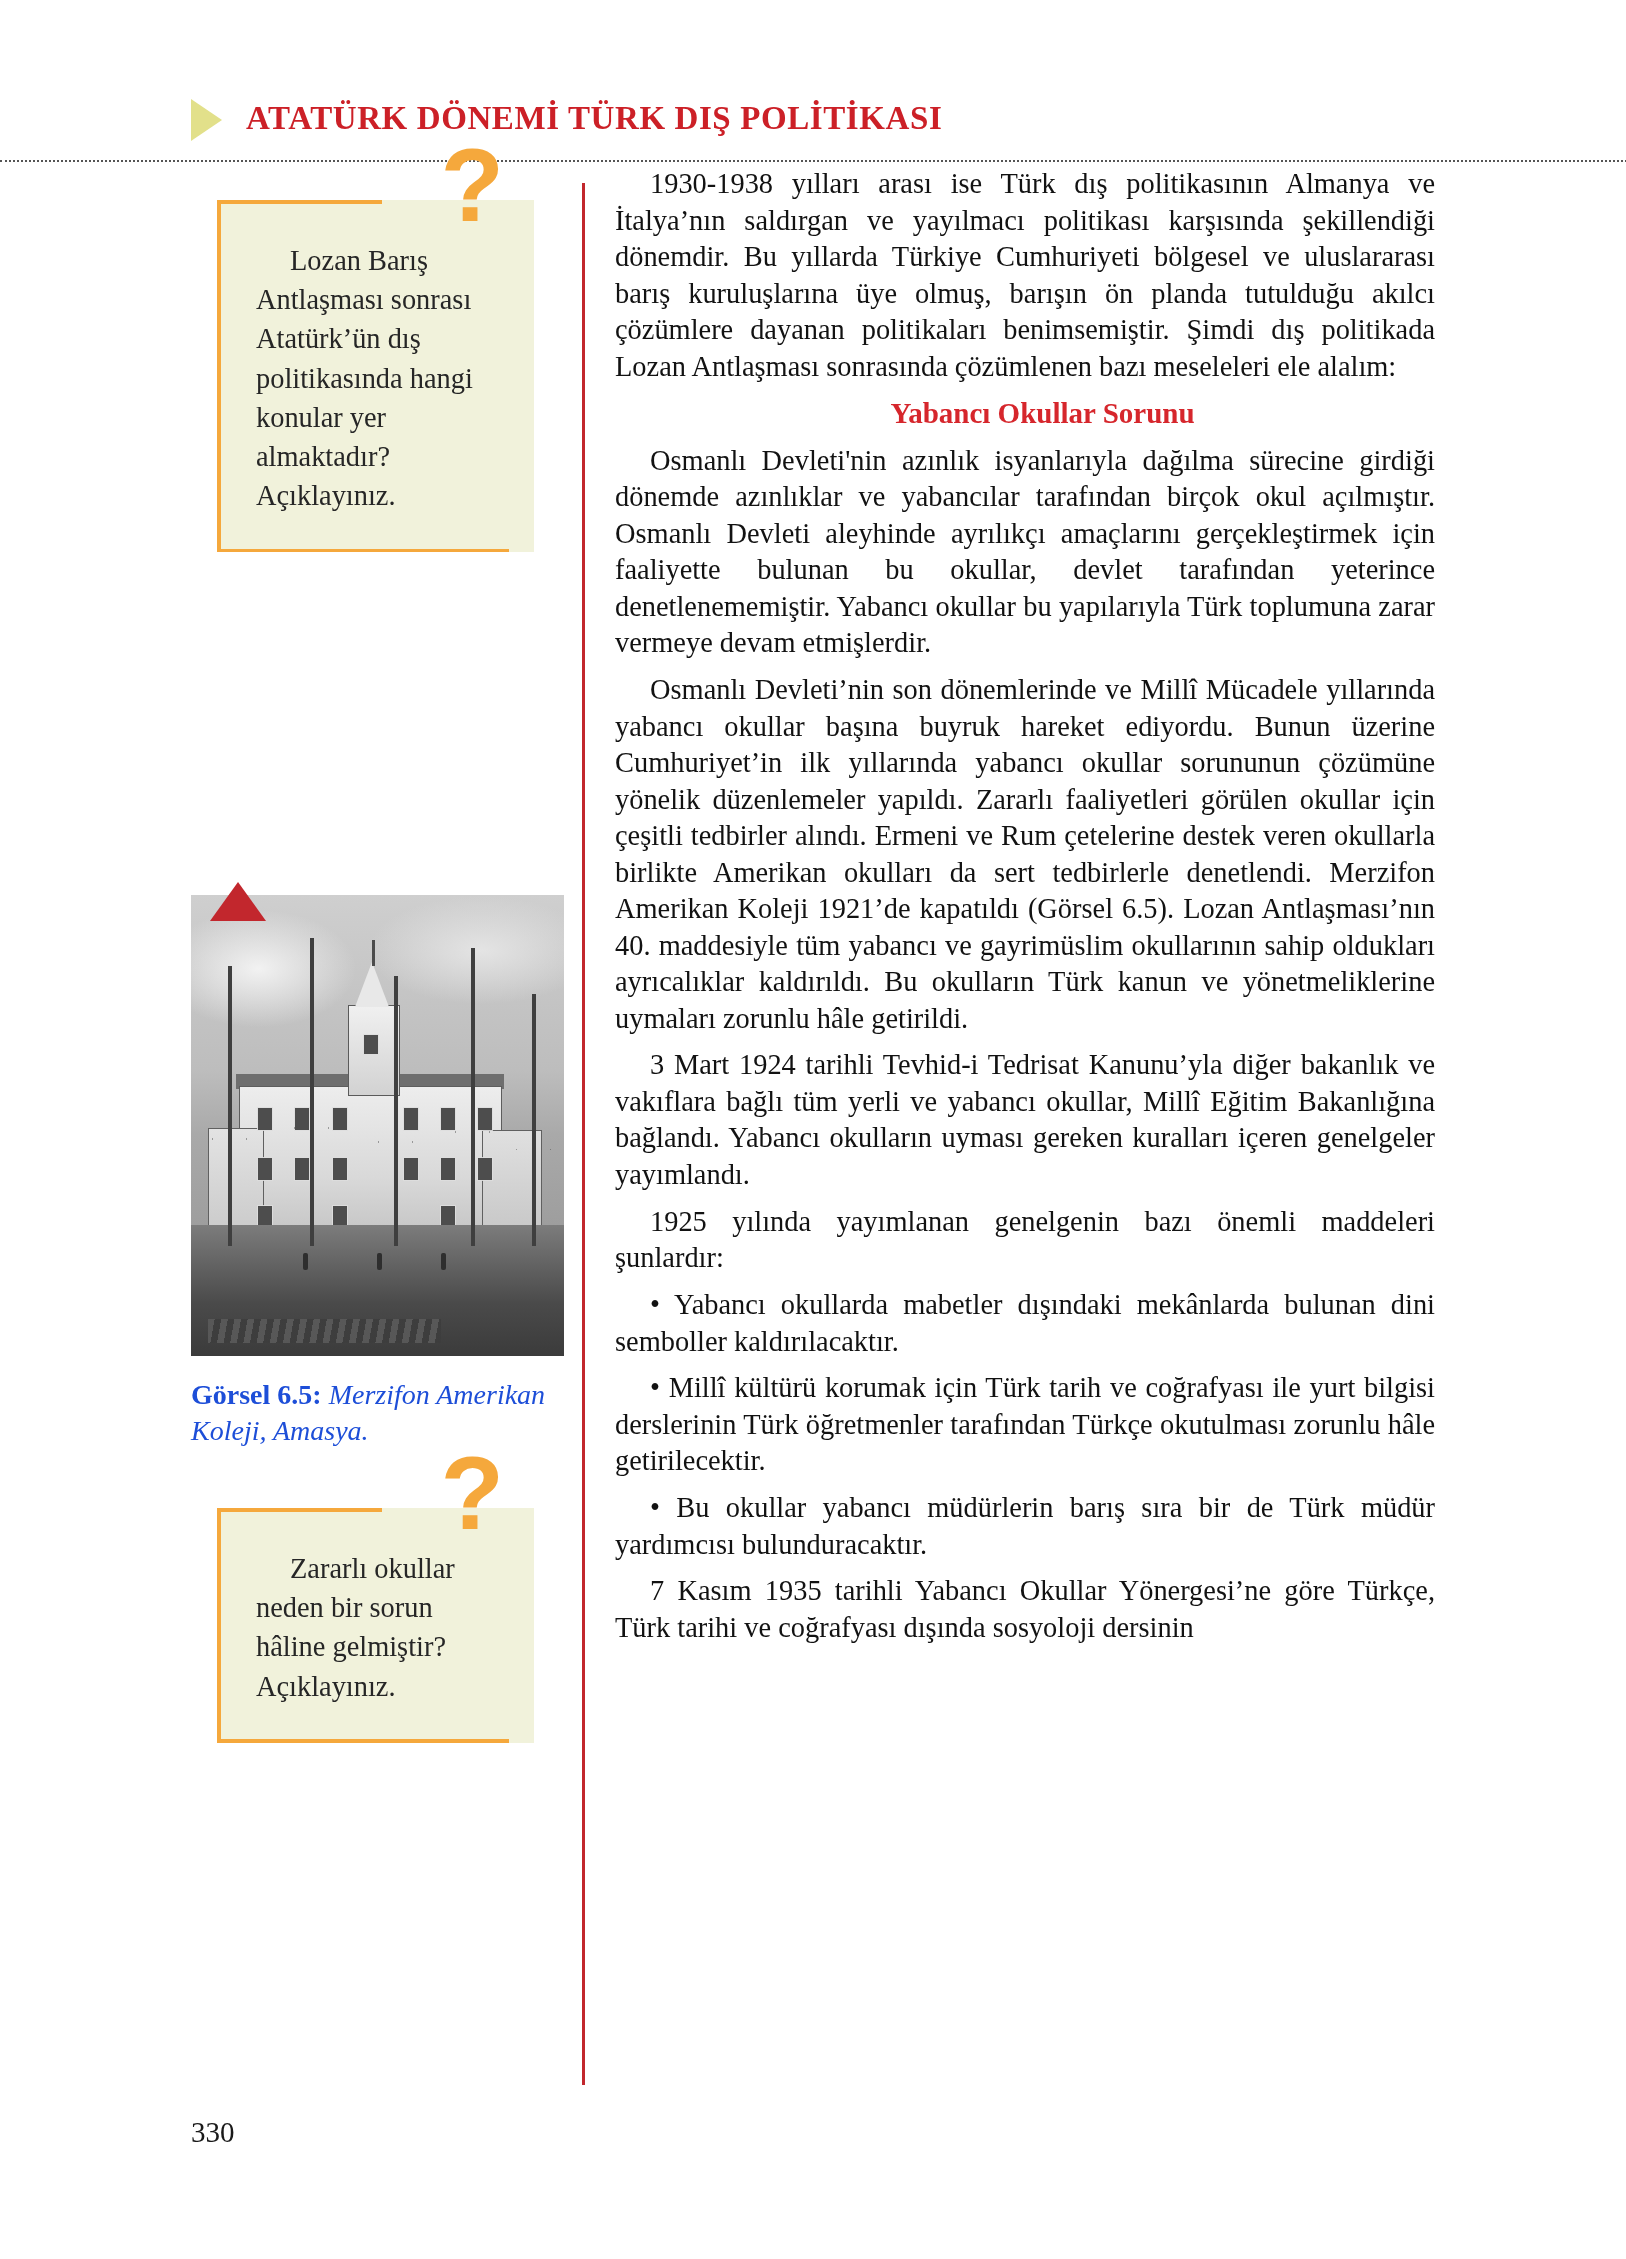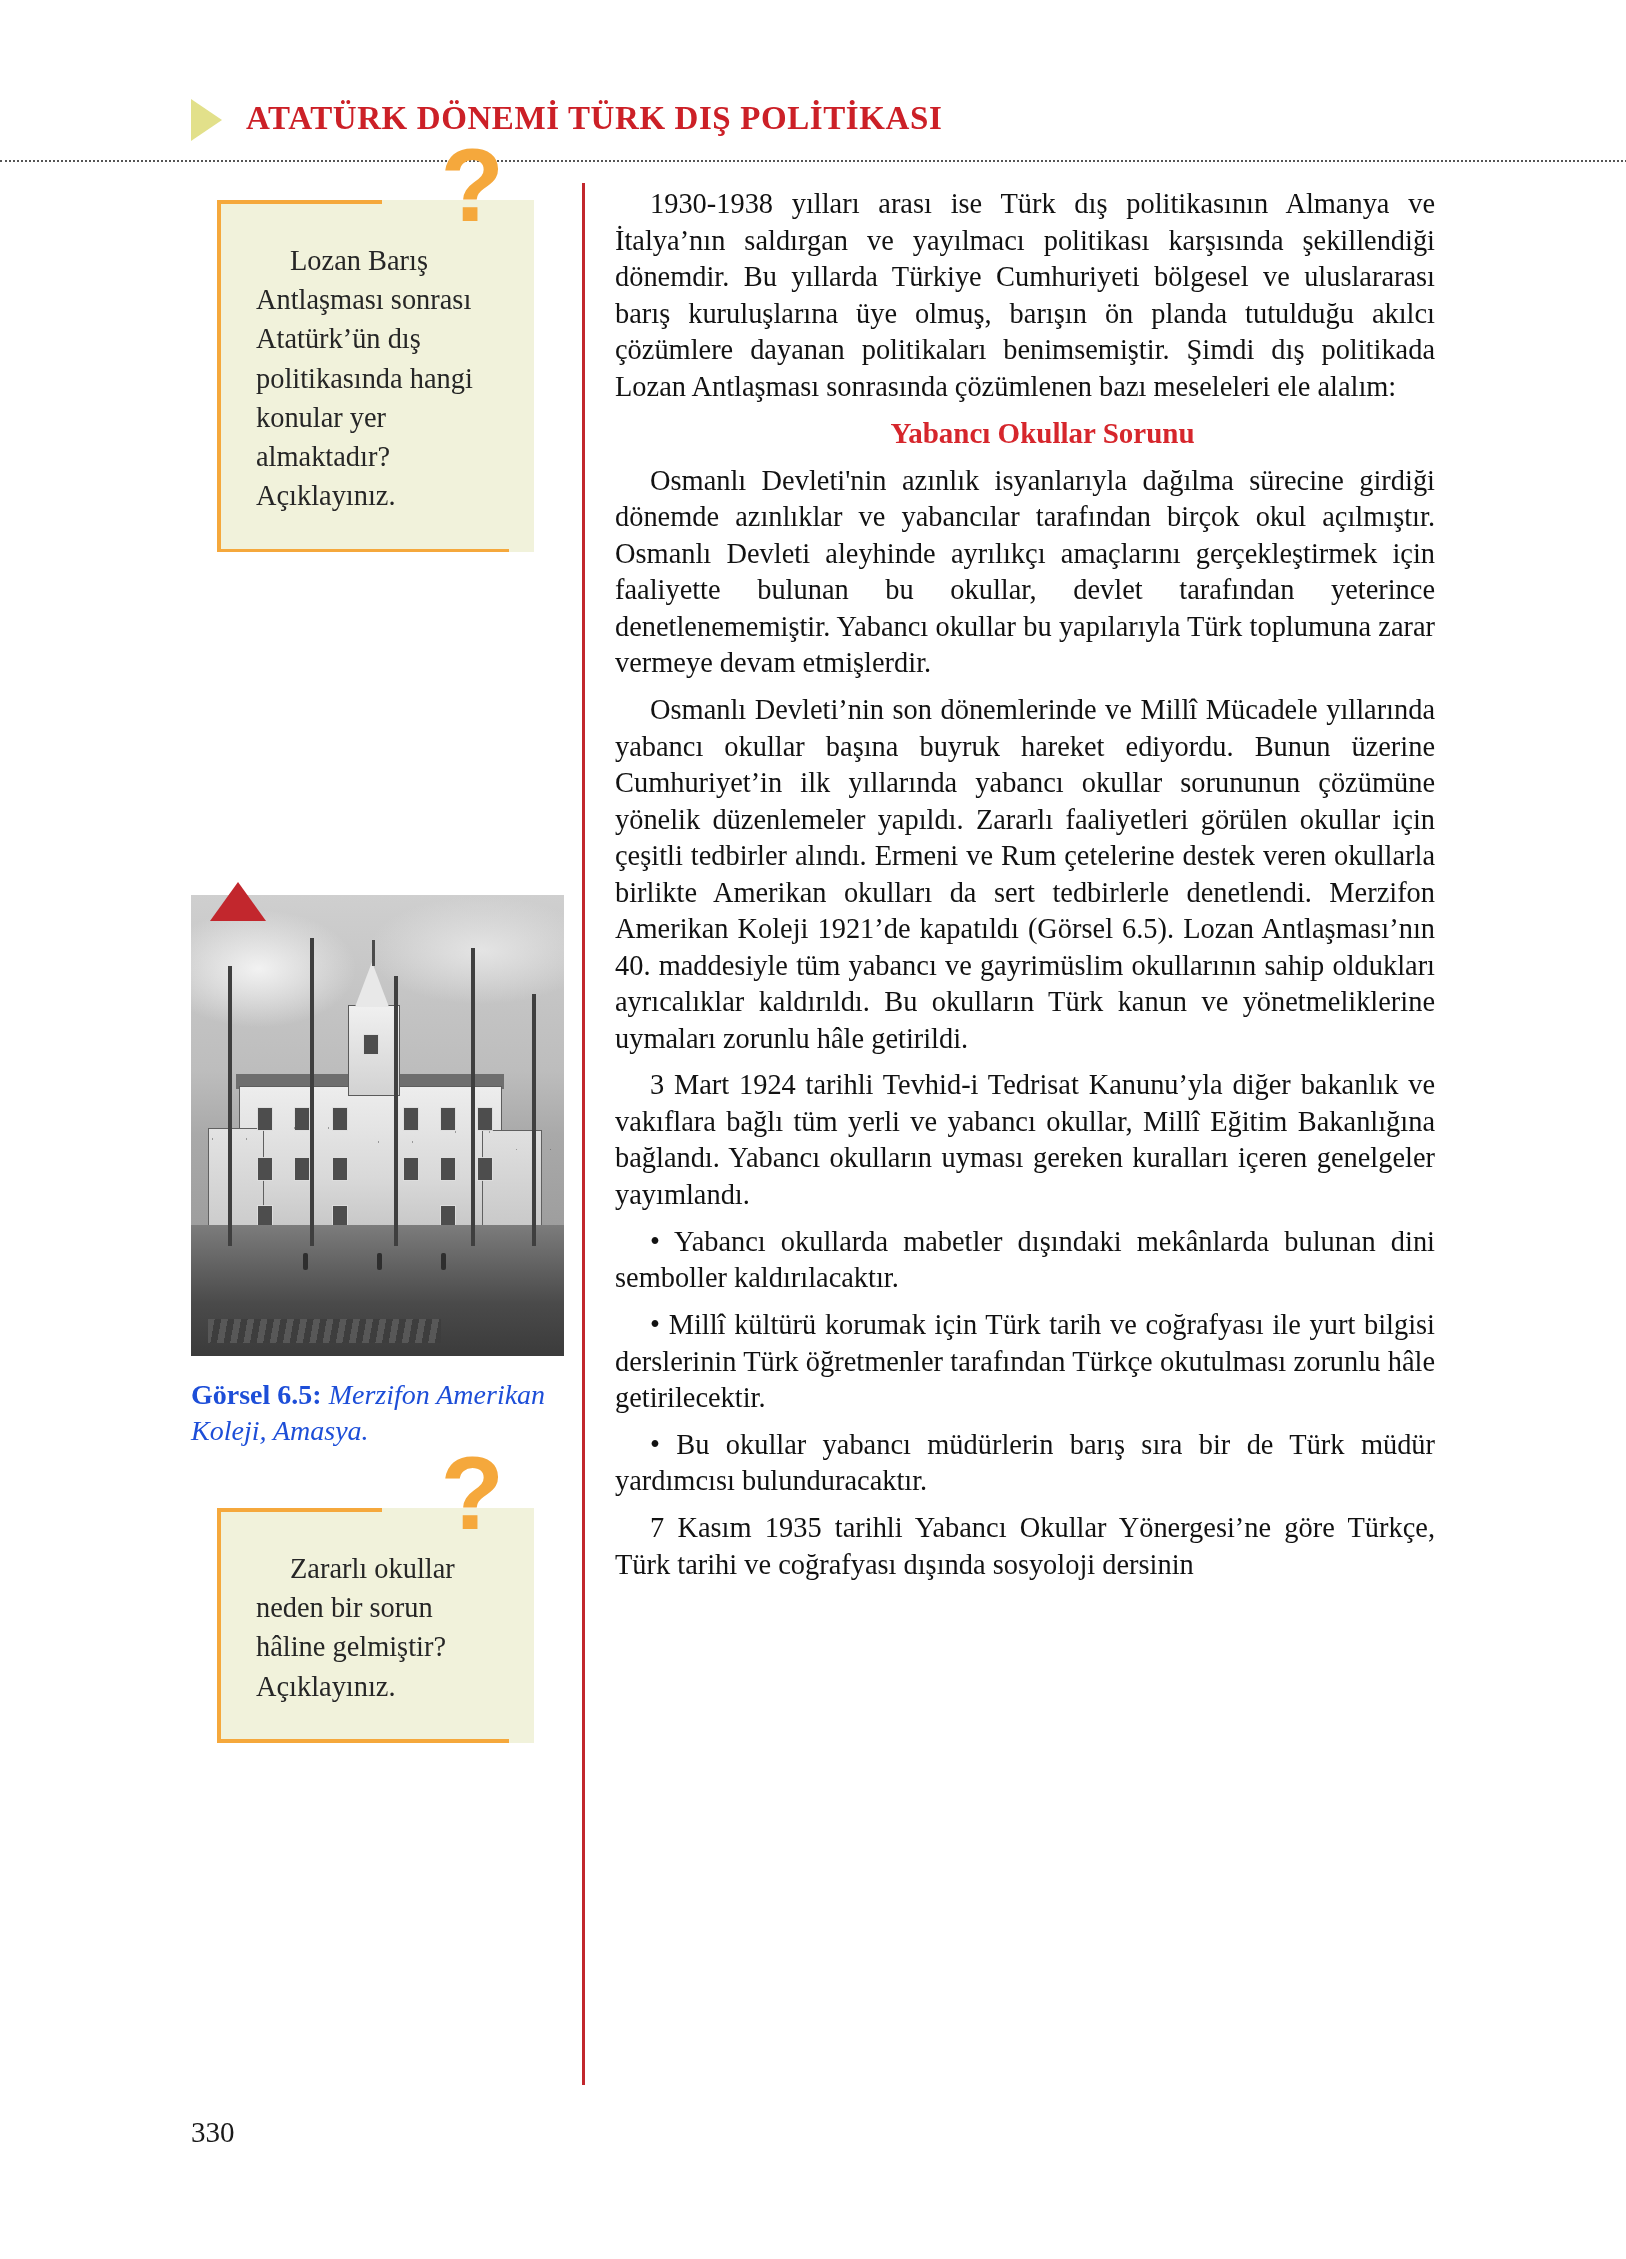--- a/index.html
+++ b/index.html
@@ -255,21 +255,21 @@
     line-height:1.3;
     color:#1d4ed8;
   }
   .caption .lbl{font-weight:bold;font-style:normal;}
   .caption .val{font-style:italic;}
 
   
   .maincol{
     position:absolute;
     left:615px;
-    top:186px;
+    top:166px;
     width:820px;
     font-size:28.4px;
     line-height:1.285;
     text-align:justify;
     color:#121212;
   }
   .maincol p{
     margin:0 0 10.3px 0;
     text-indent:35px;
     hyphens:manual;
@@ -375,20 +375,21 @@
       <p class="qtext">Zararlı okullar neden bir sorun hâline gelmiştir? Açıklayınız.</p>
     </div>
   </div>
 
   <div class="maincol">
     <p>1930-1938 yılları arası ise Türk dış politikasının Almanya ve İtalya’nın saldırgan ve yayılmacı politikası karşısında şekillendiği dönemdir. Bu yıllarda Türkiye Cumhuriyeti bölgesel ve uluslararası barış kuruluşlarına üye olmuş, barışın ön planda tutulduğu akılcı çözümlere dayanan politikaları benimsemiştir. Şimdi dış politikada Lozan Antlaşması sonrasında çözümlenen bazı meseleleri ele alalım:</p>
     <p class="section-head">Yabancı Okullar Sorunu</p>
     <p>Osmanlı Devleti'nin azınlık isyanlarıyla dağılma sürecine girdiği dönemde azınlıklar ve yabancılar tarafından birçok okul açılmıştır. Osmanlı Devleti aleyhinde ayrılıkçı amaçlarını gerçekleştirmek için faaliyette bulunan bu okullar, devlet tarafından yeterince denetlenememiştir. Yabancı okullar bu yapılarıyla Türk toplumuna zarar vermeye devam etmişlerdir.</p>
     <p>Osmanlı Devleti’nin son dönemlerinde ve Millî Mücadele yıllarında yabancı okullar başına buyruk hareket ediyordu. Bunun üzerine Cumhuriyet’in ilk yıllarında yabancı okullar sorununun çözümüne yönelik düzenlemeler yapıldı. Zararlı faaliyetleri görülen okullar için çeşitli tedbirler alındı. Ermeni ve Rum çetelerine destek veren okullarla birlikte Amerikan okulları da sert tedbirlerle denetlendi. Merzifon Amerikan Koleji 1921’de kapatıldı (Görsel 6.5). Lozan Antlaşması’nın 40. maddesiyle tüm yabancı ve gayrimüslim okullarının sahip oldukları ayrıcalıklar kaldırıldı. Bu okulların Türk kanun ve yönetmeliklerine uymaları zorunlu hâle getirildi.</p>
     <p>3 Mart 1924 tarihli Tevhid-i Tedrisat Kanunu’yla diğer bakanlık ve vakıflara bağlı tüm yerli ve yabancı okullar, Millî Eğitim Bakanlığına bağlandı. Yabancı okulların uyması gereken kuralları içeren genelgeler yayımlandı.</p>
+    <p>1925 yılında yayımlanan genelgenin bazı önemli maddeleri şunlardır:</p>
     <p class="bullet">• Yabancı okullarda mabetler dışındaki mekânlarda bulunan dini semboller kaldırılacaktır.</p>
     <p class="bullet">• Millî kültürü korumak için Türk tarih ve coğrafyası ile yurt bilgisi derslerinin Türk öğretmenler tarafından Türkçe okutulması zorunlu hâle getirilecektir.</p>
     <p class="bullet">• Bu okullar yabancı müdürlerin barış sıra bir de Türk müdür yardımcısı bulunduracaktır.</p>
     <p>7 Kasım 1935 tarihli Yabancı Okullar Yönergesi’ne göre Türkçe, Türk tarihi ve coğrafyası dışında sosyoloji dersinin</p>
   </div>
 
   <div class="page-number">330</div>
 
 </div>
 

